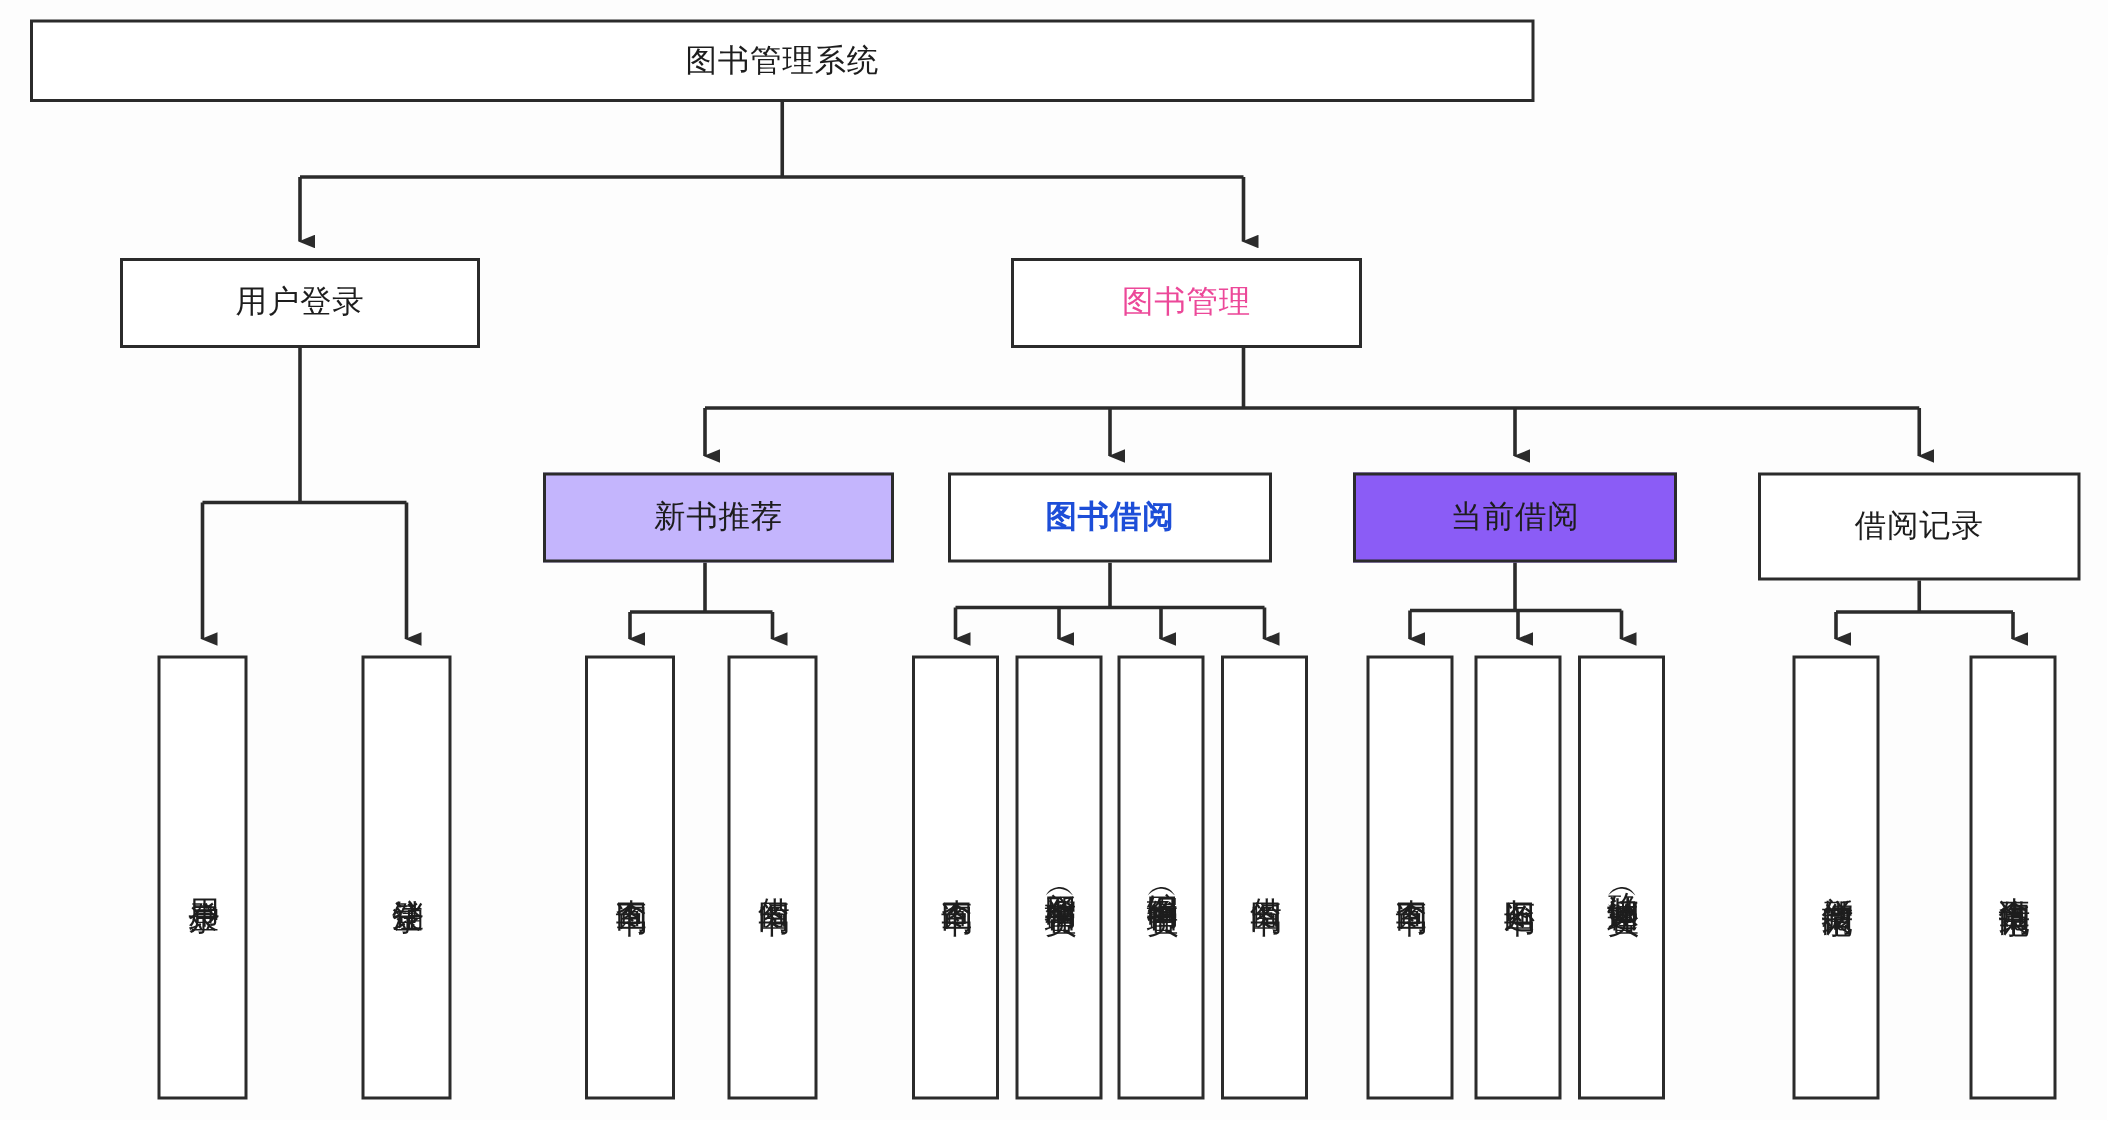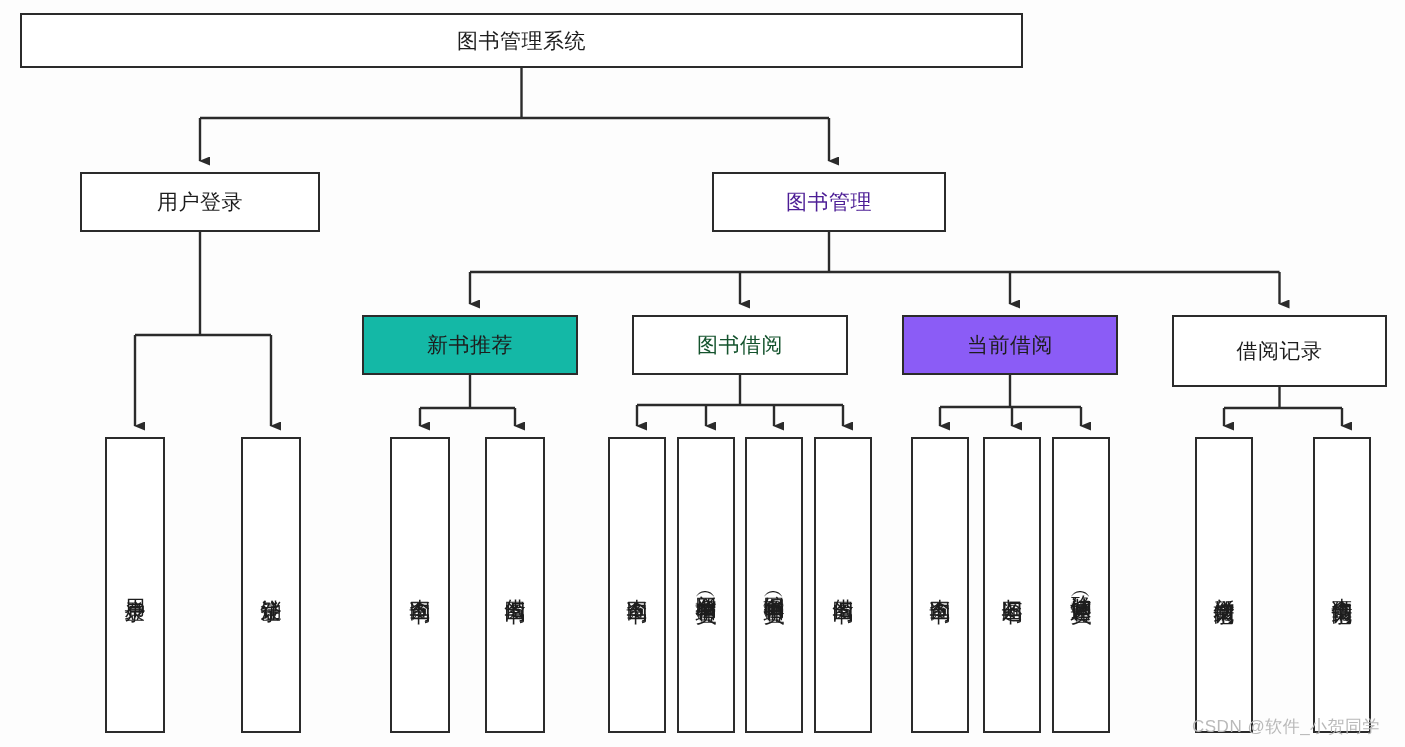--- a/index.html
+++ b/index.html
@@ -114,27 +114,27 @@
       </g>
   </svg>
 
   <div id="node-layer">
       <div class="node horizontal" style="left: 20px; top: 13px; width: 1003px; height: 55px; border-color: rgb(43, 43, 43); background: rgb(255, 255, 255); color: rgb(29, 29, 29);">
         <span class="node-label">图书管理系统</span>
       </div>
       <div class="node horizontal" style="left: 80px; top: 172px; width: 240px; height: 60px; border-color: rgb(43, 43, 43); background: rgb(255, 255, 255); color: rgb(29, 29, 29);">
         <span class="node-label">用户登录</span>
       </div>
-      <div class="node horizontal" style="left: 712px; top: 172px; width: 234px; height: 60px; border-color: rgb(43, 43, 43); background: rgb(255, 255, 255); color: #4c1d95;">
+      <div class="node horizontal" style="left: 674px; top: 172px; width: 234px; height: 60px; border-color: rgb(43, 43, 43); background: rgb(255, 255, 255); color: #ec4899;">
         <span class="node-label">图书管理</span>
       </div>
-      <div class="node horizontal" style="left: 362px; top: 315px; width: 216px; height: 60px; border-color: rgb(43, 43, 43); background: #14b8a6; color: rgb(29, 29, 29);">
+      <div class="node horizontal" style="left: 362px; top: 315px; width: 234px; height: 60px; border-color: rgb(43, 43, 43); background: #c4b5fd; color: rgb(29, 29, 29);">
         <span class="node-label">新书推荐</span>
       </div>
-      <div class="node horizontal" style="left: 632px; top: 315px; width: 216px; height: 60px; border-color: rgb(43, 43, 43); background: rgb(255, 255, 255); color: #14532d;">
+      <div class="node horizontal" style="left: 632px; top: 315px; width: 216px; height: 60px; border-color: rgb(43, 43, 43); background: rgb(255, 255, 255); color: #1d4ed8; font-weight: bold;">
         <span class="node-label">图书借阅</span>
       </div>
       <div class="node horizontal" style="left: 902px; top: 315px; width: 216px; height: 60px; border-color: rgb(43, 43, 43); background: #8b5cf6; color: rgb(29, 29, 29);">
         <span class="node-label">当前借阅</span>
       </div>
       <div class="node horizontal" style="left: 1172px; top: 315px; width: 215px; height: 72px; border-color: rgb(43, 43, 43); background: rgb(255, 255, 255); color: rgb(29, 29, 29);">
         <span class="node-label">借阅记录</span>
       </div>
       <div class="node vertical" style="left: 105px; top: 437px; width: 60px; height: 296px; border-color: rgb(43, 43, 43); background: rgb(255, 255, 255); color: rgb(29, 29, 29);">
         <span class="node-label">用户登录</span>
@@ -170,14 +170,13 @@
         <span class="node-label">确认归还（管理员）</span>
       </div>
       <div class="node vertical" style="left: 1195px; top: 437px; width: 58px; height: 296px; border-color: rgb(43, 43, 43); background: rgb(255, 255, 255); color: rgb(29, 29, 29);">
         <span class="node-label">新增借阅记录</span>
       </div>
       <div class="node vertical" style="left: 1313px; top: 437px; width: 58px; height: 296px; border-color: rgb(43, 43, 43); background: rgb(255, 255, 255); color: rgb(29, 29, 29);">
         <span class="node-label">查询借阅记录</span>
       </div>
     </div>
 
-  <div class="watermark" style="left: 1192px; top: 715px; color: rgb(185, 185, 185);">CSDN @软件_小贺同学</div>
 </div>
 
 </body></html>

